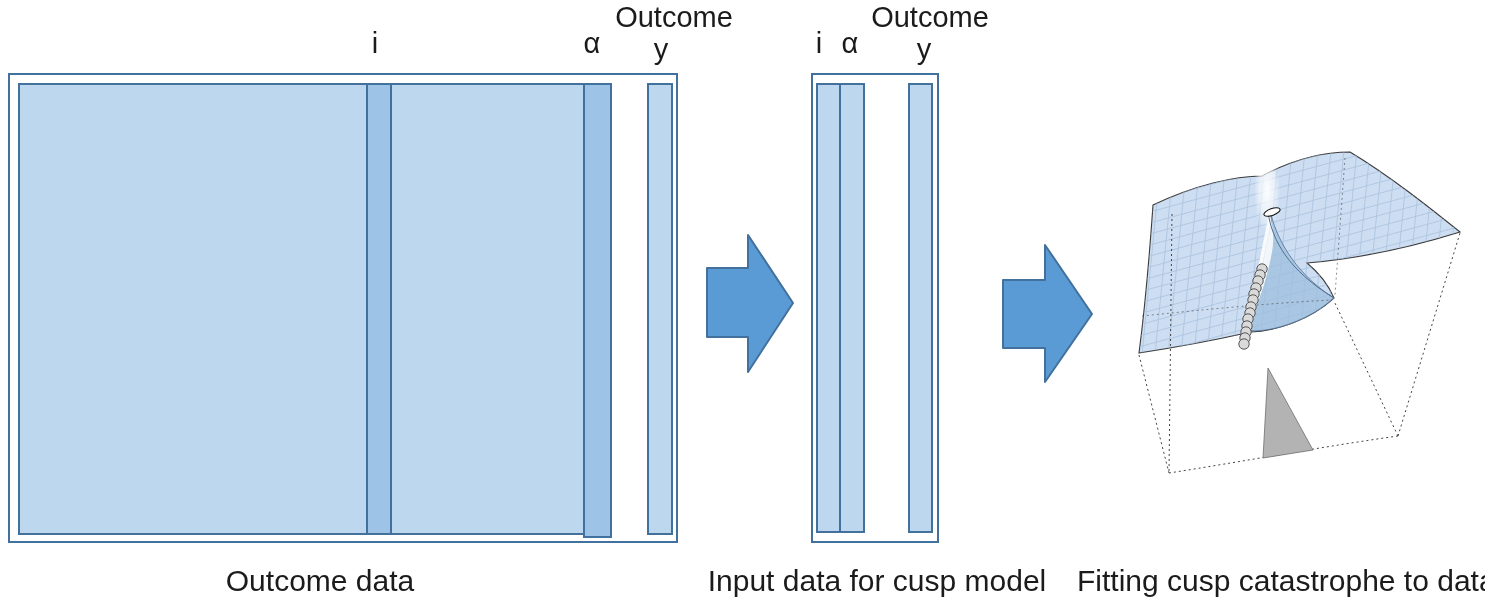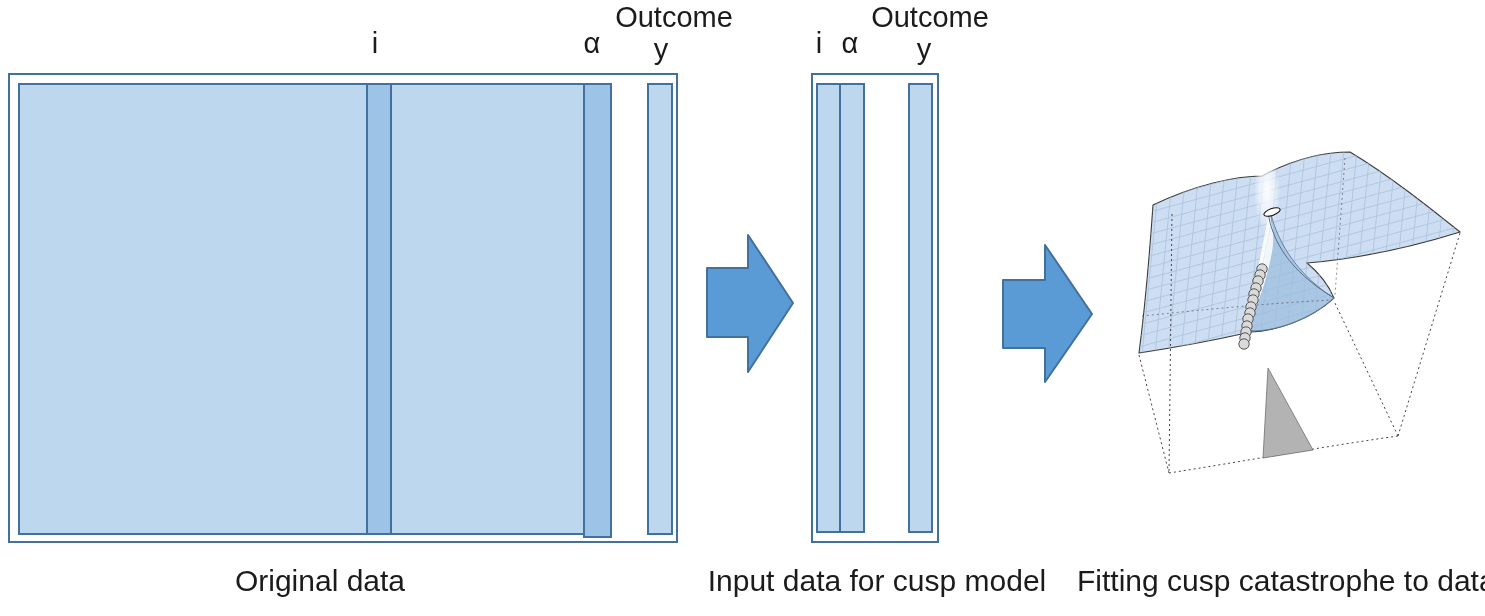--- a/index.html
+++ b/index.html
@@ -22,21 +22,21 @@
 <div class="abs lbl" style="left:345px;top:28px;width:60px;">i</div>
 <div class="abs lbl" style="left:562px;top:28px;width:60px;">α</div>
 <div class="abs lbl" style="left:594px;top:2px;width:160px;">Outcome</div>
 <div class="abs lbl" style="left:601px;top:34px;width:120px;">y</div>
 
 <div class="abs rect-outer" style="left:8px;top:73px;width:670px;height:470px;"></div>
 <div class="abs rect-fill" style="left:18px;top:83px;width:594px;height:452px;"></div>
 <div class="abs rect-col hl" style="left:366px;top:83px;width:26px;height:452px;"></div>
 <div class="abs rect-col hl" style="left:583px;top:83px;width:29px;height:455px;"></div>
 <div class="abs rect-col" style="left:647px;top:83px;width:26px;height:452px;"></div>
-<div class="abs caption" style="left:120px;top:564px;width:400px;">Original data</div>
+<div class="abs caption" style="left:120px;top:564px;width:400px;">Outcome data</div>
 
 <div class="abs lbl" style="left:799px;top:28px;width:40px;">i</div>
 <div class="abs lbl" style="left:830px;top:28px;width:40px;">α</div>
 <div class="abs lbl" style="left:850px;top:2px;width:160px;">Outcome</div>
 <div class="abs lbl" style="left:864px;top:34px;width:120px;">y</div>
 
 <div class="abs rect-outer" style="left:811px;top:73px;width:128px;height:470px;"></div>
 <div class="abs rect-col" style="left:816px;top:83px;width:25px;height:450px;"></div>
 <div class="abs rect-col" style="left:839px;top:83px;width:26px;height:450px;"></div>
 <div class="abs rect-col" style="left:908px;top:83px;width:25px;height:450px;"></div>

